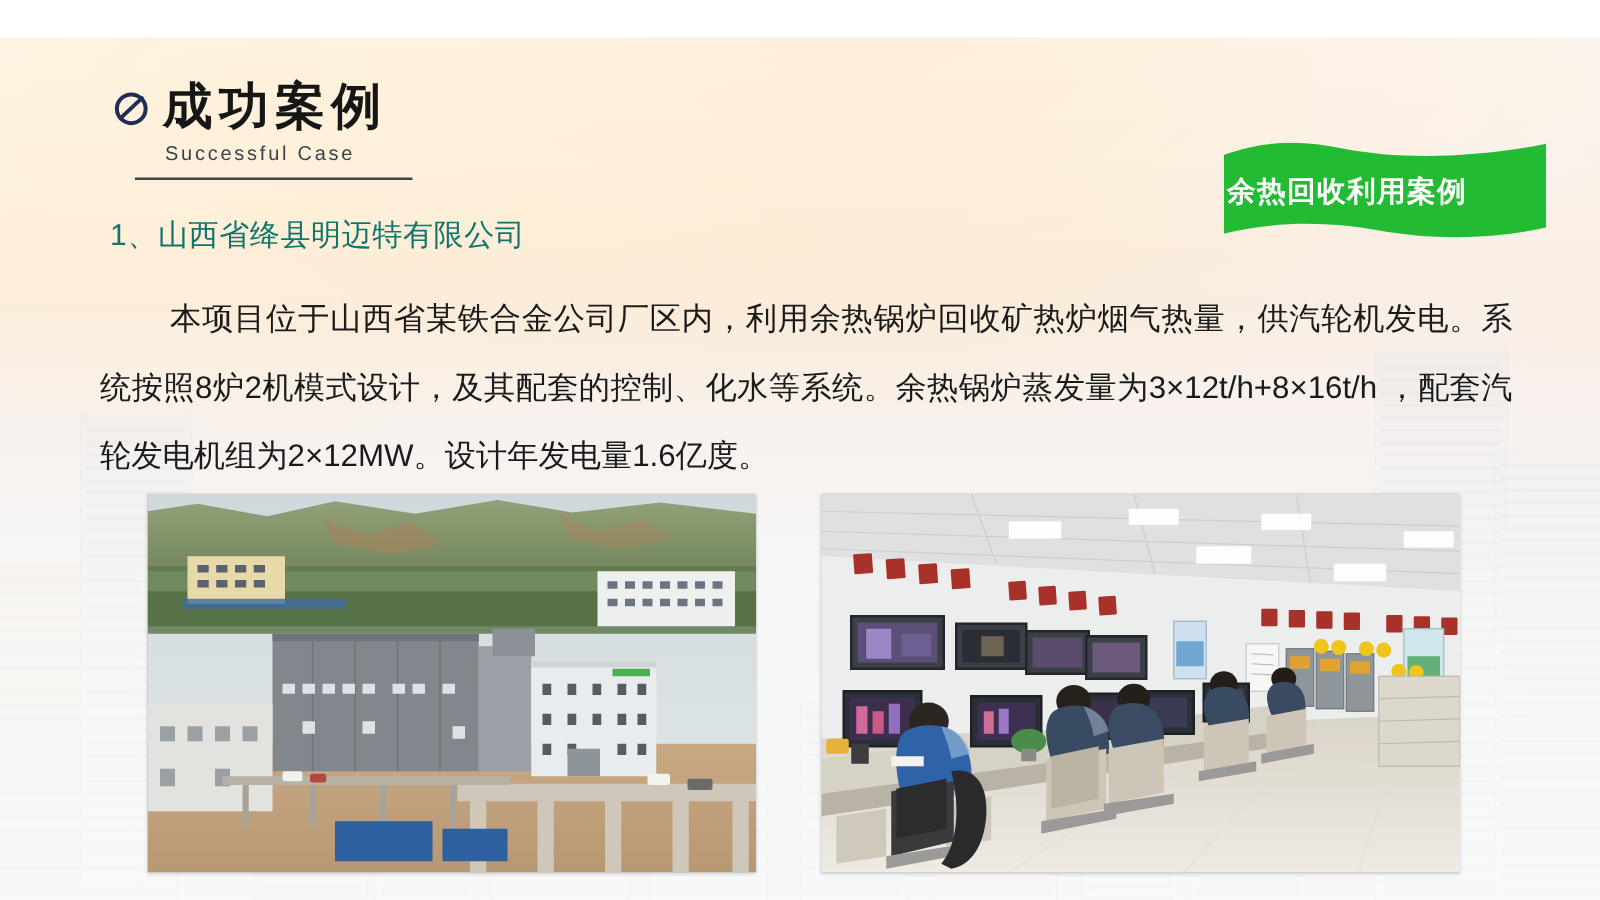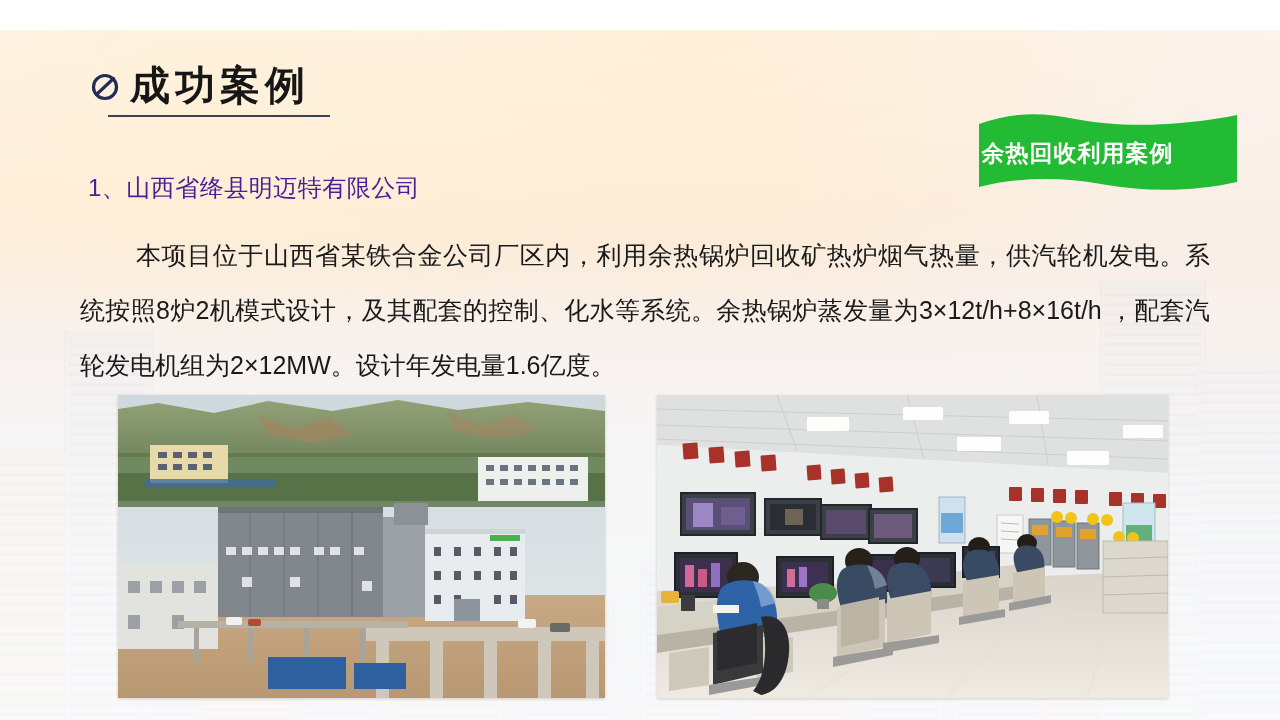--- a/index.html
+++ b/index.html
@@ -142,21 +142,21 @@
     letter-spacing: 1px;
     white-space: nowrap;
   }
 
   
   .case-heading {
     position: absolute;
     left: 88px;
     top: 142px;
     font-size: 24px;
-    color: #4c1d95;
+    color: #0f766e;
     letter-spacing: 0.5px;
     white-space: nowrap;
   }
   .case-body {
     position: absolute;
     left: 80px;
     top: 198px;
     width: 1130px;
     font-size: 25px;
     color: #1a1a1a;
@@ -233,20 +233,21 @@
   <div class="title-block">
     <div class="title-row">
       <span class="title-mark">
         <svg viewBox="0 0 30 30" width="30" height="30">
           <circle cx="15" cy="15" r="11.5" fill="none" stroke="#232c56" stroke-width="3.2"></circle>
           <line x1="6.5" y1="22.5" x2="23.5" y2="6.5" stroke="#232c56" stroke-width="3.2" stroke-linecap="round"></line>
         </svg>
       </span>
       <span class="title-text">成功案例</span>
     </div>
+    <div class="subtitle">Successful Case</div>
     <div class="title-rule"></div>
   </div>
 
   <div class="ribbon">
     <svg viewBox="0 0 258 78" width="258" height="78" preserveAspectRatio="none">
       <path d="M0,10 C34,-2 62,-2 96,5 C138,13 190,13 248,3 L258,1 L258,68 C214,78 166,78 122,70 C82,63 40,63 0,73 Z" fill="#22bb33"></path>
     </svg>
     <div class="ribbon-label">余热回收利用案例</div>
   </div>
 

